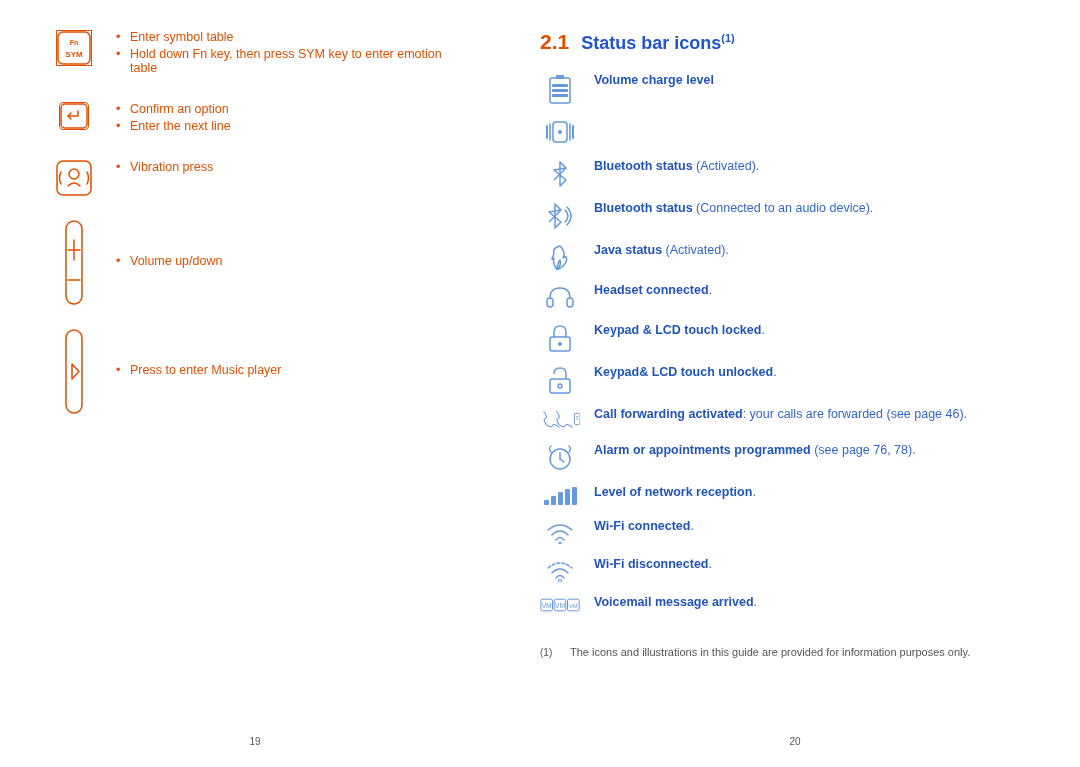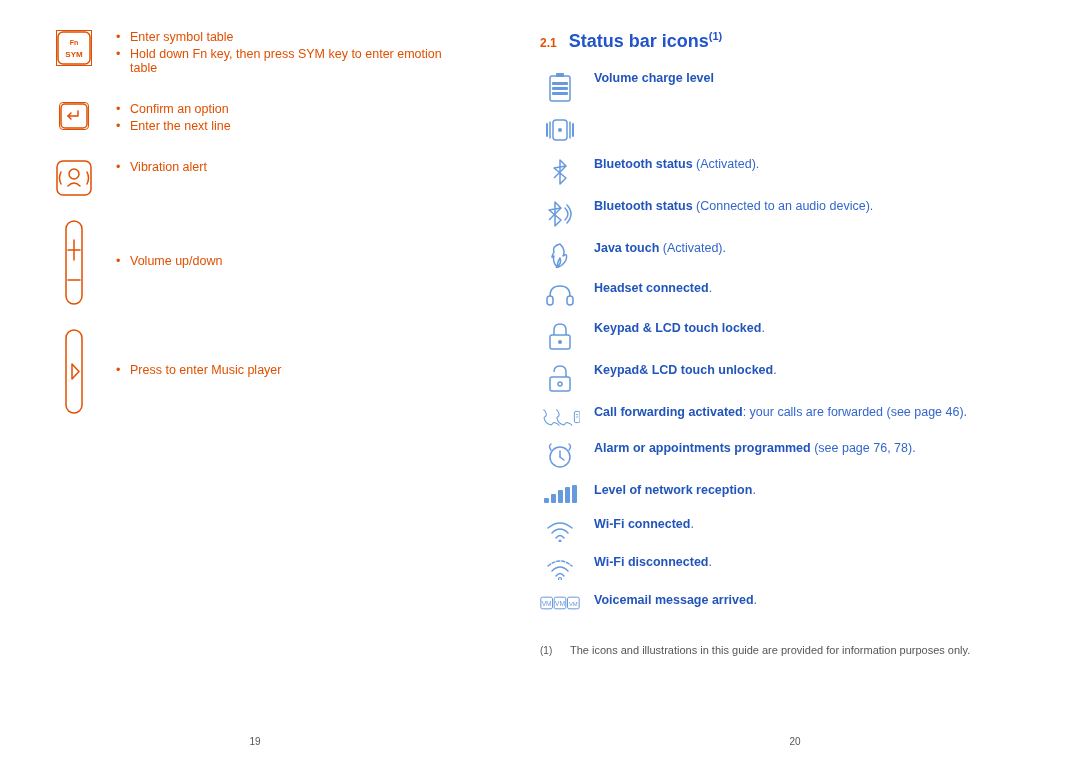--- a/index.html
+++ b/index.html
@@ -69,21 +69,21 @@
     }
 
     
     .section-header {
       display: flex;
       align-items: baseline;
       margin-bottom: 18px;
     }
     .section-num {
       color: #e05000;
-      font-size: 12px;
+      font-size: 21px;
       font-weight: bold;
       margin-right: 12px;
     }
     .section-title {
       color: #2255cc;
       font-size: 18px;
       font-weight: bold;
     }
     .section-title sup {
       font-size: 11px;
@@ -205,21 +205,21 @@
         <svg width="36" height="36" viewBox="0 0 36 36">
           <rect x="1" y="1" width="34" height="34" rx="6" ry="6" fill="none" stroke="#e05000" stroke-width="1.5"></rect>
           <circle cx="18" cy="14" r="5" fill="none" stroke="#e05000" stroke-width="1.5"></circle>
           <path d="M12 26 Q18 20 24 26" fill="none" stroke="#e05000" stroke-width="1.5" stroke-linecap="round"></path>
           <path d="M5 12 Q2 18 5 24" fill="none" stroke="#e05000" stroke-width="1.5" stroke-linecap="round"></path>
           <path d="M31 12 Q34 18 31 24" fill="none" stroke="#e05000" stroke-width="1.5" stroke-linecap="round"></path>
         </svg>
       </div>
       <div class="key-desc">
         <ul>
-          <li>Vibration alert</li>
+          <li>Vibration press</li>
         </ul>
       </div>
     </div>
 
     <div class="key-section" style="align-items:center;">
       <div class="key-icon">
         <svg width="22" height="85" viewBox="0 0 22 85">
           <rect x="3" y="1" width="16" height="83" rx="8" ry="8" fill="none" stroke="#e05000" stroke-width="1.5"></rect>
           <line x1="11" y1="20" x2="11" y2="40" stroke="#e05000" stroke-width="1.5" stroke-linecap="round"></line>
           <line x1="5" y1="30" x2="17" y2="30" stroke="#e05000" stroke-width="1.5" stroke-linecap="round"></line>
@@ -312,21 +312,21 @@
       </div>
     </div>
 
     <div class="status-item">
       <div class="status-icon">
         <svg width="24" height="26" viewBox="0 0 24 26">
           <path d="M12 2 Q18 8 15 14 Q20 10 18 18 Q15 24 8 26 Q14 22 12 16 Q8 22 10 26 Q4 20 6 14 Q2 18 6 10 Q4 4 12 2Z" fill="none" stroke="#6699dd" stroke-width="1.5" stroke-linejoin="round"></path>
         </svg>
       </div>
       <div class="status-text">
-        <strong>Java touch</strong> (Activated).
+        <strong>Java status</strong> (Activated).
       </div>
     </div>
 
     <div class="status-item">
       <div class="status-icon">
         <svg width="28" height="26" viewBox="0 0 28 26">
           <path d="M4 14 Q4 4 14 4 Q24 4 24 14" fill="none" stroke="#6699dd" stroke-width="1.5"></path>
           <rect x="1" y="14" width="6" height="9" rx="3" fill="none" stroke="#6699dd" stroke-width="1.5"></rect>
           <rect x="21" y="14" width="6" height="9" rx="3" fill="none" stroke="#6699dd" stroke-width="1.5"></rect>
         </svg>

